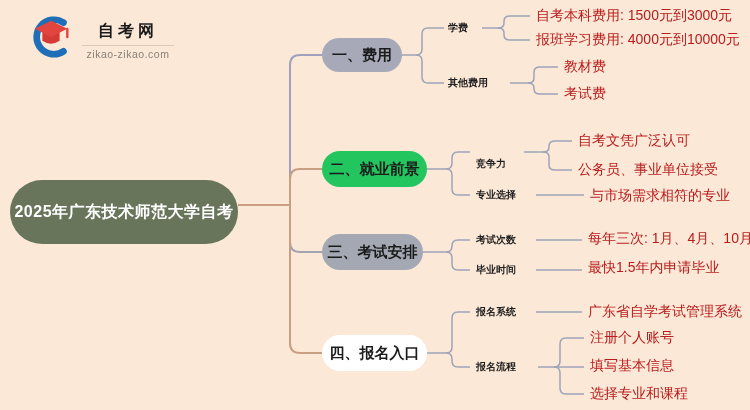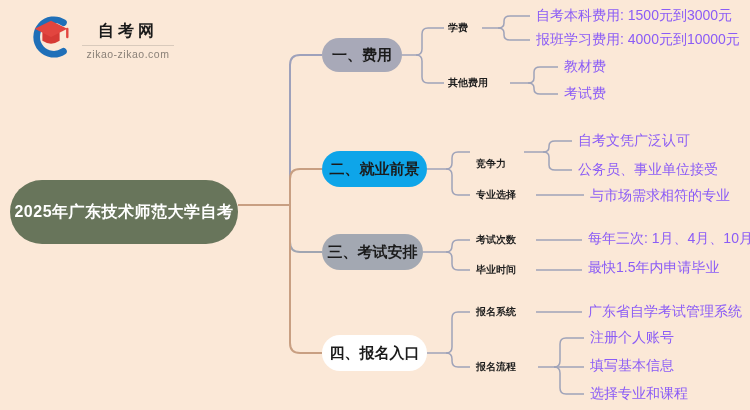--- a/index.html
+++ b/index.html
@@ -11,27 +11,27 @@
   }
   .connectors { position:absolute; left:0; top:0; width:750px; height:410px; }
 
   .pill {
     position:absolute; display:flex; align-items:center; justify-content:center;
     border-radius:999px; font-weight:700; color:#1b1b1b; white-space:nowrap;
   }
   .root-pill { left:10px; top:180px; width:228px; height:64px;
     background:#68755B; color:#ffffff; font-size:16px; letter-spacing:.5px; }
   .pill-1 { left:322px; top:38px;  width:80px;  height:34px; background:#A8A9B8; font-size:15px; }
-  .pill-2 { left:322px; top:151px; width:105px; height:36px; background:#0ea5e9; font-size:15px; }
+  .pill-2 { left:322px; top:151px; width:105px; height:36px; background:#22c55e; font-size:15px; }
   .pill-3 { left:322px; top:234px; width:101px; height:36px; background:#A3A8B2; font-size:15px; }
   .pill-4 { left:322px; top:335px; width:105px; height:36px; background:#ffffff; font-size:15px; }
 
   .lbl { position:absolute; transform:translateY(-50%); white-space:nowrap; }
   .lbl2 { font-size:10px; font-weight:700; color:#1f1f1f; }
-  .lbl3 { font-size:14px; font-weight:500; color:#8b5cf6; }
+  .lbl3 { font-size:14px; font-weight:500; color:#b91c1c; }
 
   
   .logo { position:absolute; left:28px; top:14px; display:flex; align-items:flex-start; }
   .logo-icon { width:46px; height:46px; }
   .logo-text { margin-left:8px; padding-top:7px; }
   .logo-title { font-size:16px; font-weight:700; color:#1a1a1a; letter-spacing:4px; text-align:center; }
   .logo-divider { border-top:1px solid #d9cabc; margin:3px 0 2px 0; width:92px; }
   .logo-domain { font-size:10.5px; color:#8a8178; letter-spacing:.5px; text-align:center; }
 </style>
 </head>

